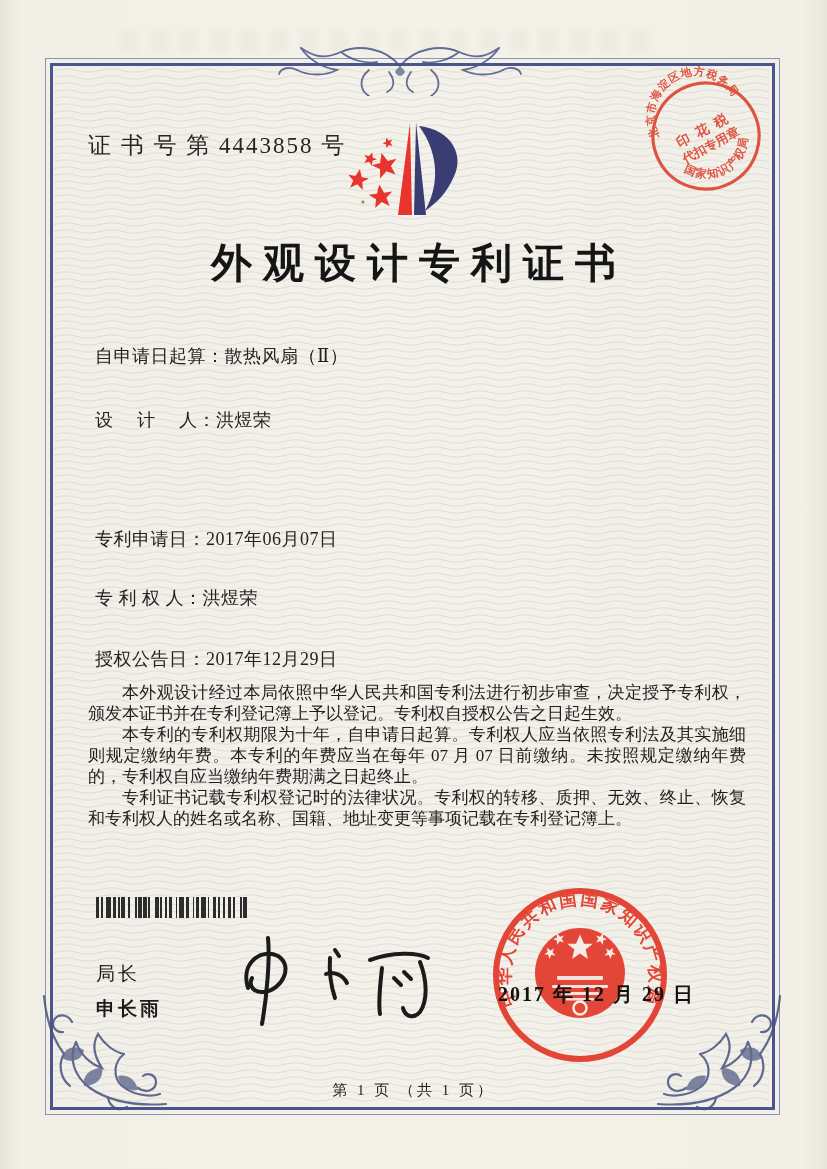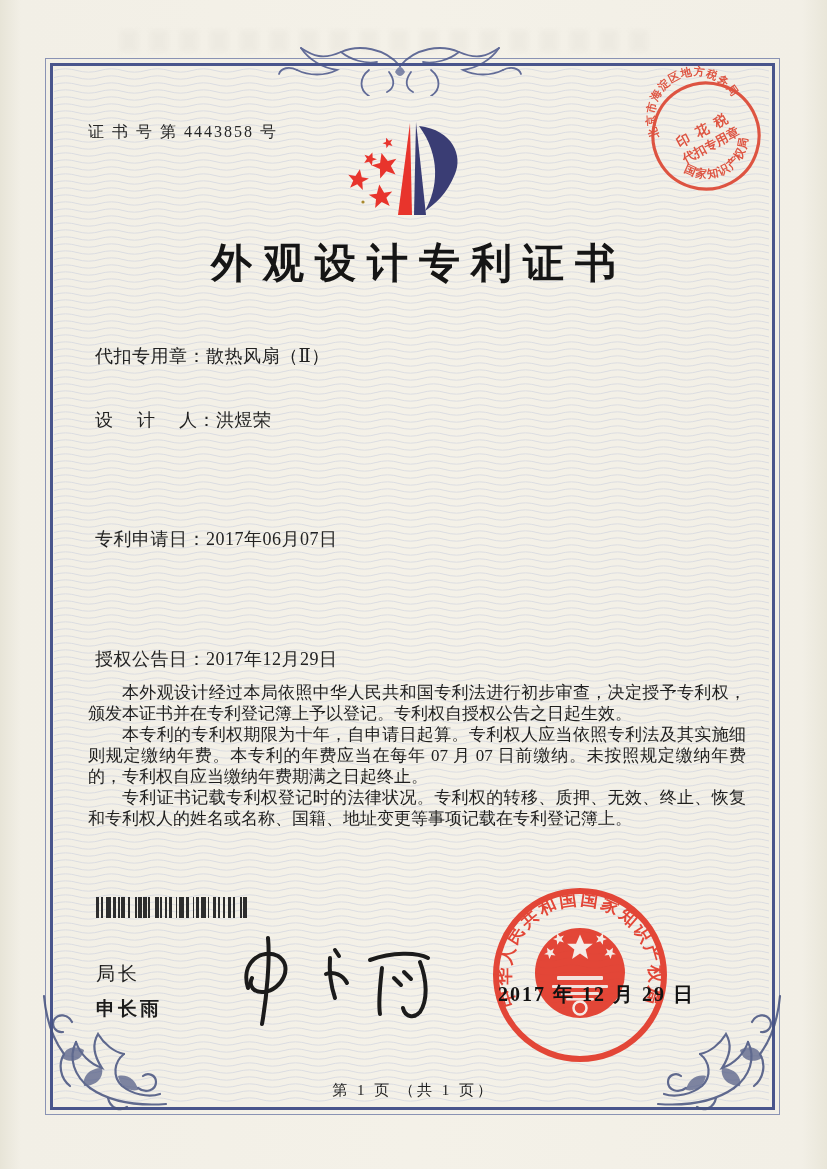--- a/index.html
+++ b/index.html
@@ -8,21 +8,21 @@
   #page{position:relative;width:827px;height:1169px;
         background:linear-gradient(90deg,#e7e4d7 0%,#f2efe6 2.5%,#f4f1e8 50%,#f2efe6 97%,#e9e6d9 100%);}
   
   .frame-outer{position:absolute;left:45px;top:58px;width:733px;height:1055px;
                border:1px solid #8a93b4;}
   .frame-inner{position:absolute;left:4px;top:4px;right:4px;bottom:4px;
                border:3px solid #49558c;}
   .pattern{position:absolute;left:54px;top:67px;width:715px;height:1037px;opacity:.5;}
   
   .abs{position:absolute;}
-  .cert-no{left:88px;top:122px;font-size:16px;letter-spacing:2px;color:#262626;}
+  .cert-no{left:88px;top:130px;font-size:23px;letter-spacing:2px;color:#262626;}
   .title{left:0;top:236px;width:827px;text-align:center;font-size:41px;font-weight:bold;
          letter-spacing:11px;text-indent:11px;color:#151515;font-family:"DejaVu Serif","Liberation Serif",serif;}
   .field{left:95px;font-size:18px;color:#222;letter-spacing:.5px;white-space:pre;}
   .f0{top:344px}.f1{top:408px}.f2{top:466px}.f3{top:527px}.f4{top:586px}.f5{top:647px}
   .body-text{left:88px;top:682px;width:658px;font-size:17px;line-height:21px;color:#1e1e1e;}
   .body-text p{margin:0;text-indent:2em;text-align:justify;}
   .barcode{left:96px;top:897px;width:220px;height:21px;display:flex;align-items:stretch;overflow:hidden;}
   .barcode div.bar{background:#2d2d2d;}
   .barcode div.gap{background:transparent;}
   .director-title{left:96px;top:961px;font-size:19px;color:#1c1c1c;letter-spacing:3px;}
@@ -110,23 +110,24 @@
       <use href="#st" transform="translate(23,62) scale(1.1) rotate(10)"></use>
       <use href="#st" transform="translate(46,79) scale(1.25) rotate(-8)"></use>
       <use href="#st" transform="translate(35,41) scale(0.7) rotate(20)"></use>
       <use href="#st" transform="translate(53,25) scale(0.55) rotate(-20)"></use>
       <circle cx="28" cy="84" r="1.6" fill="#a8882c"></circle>
     </g>
   </svg>
 
   <div class="abs title">外观设计专利证书</div>
 
-  <div class="abs field f0"><span>代扣专用章：</span><span>散热风扇（Ⅱ）</span></div>
+  <div class="abs field f0"><span>自申请日起算：</span><span>散热风扇（Ⅱ）</span></div>
   <div class="abs field f1"><span>设　 计　 人：</span><span>洪煜荣</span></div>
   <div class="abs field f3"><span>专利申请日：</span><span>2017年06月07日</span></div>
+  <div class="abs field f4"><span>专 利 权 人：</span><span>洪煜荣</span></div>
   <div class="abs field f5"><span>授权公告日：</span><span>2017年12月29日</span></div>
 
   <div class="abs body-text">
     <p>本外观设计经过本局依照中华人民共和国专利法进行初步审查，决定授予专利权，颁发本证书并在专利登记簿上予以登记。专利权自授权公告之日起生效。</p>
     <p>本专利的专利权期限为十年，自申请日起算。专利权人应当依照专利法及其实施细则规定缴纳年费。本专利的年费应当在每年 07 月 07 日前缴纳。未按照规定缴纳年费的，专利权自应当缴纳年费期满之日起终止。</p>
     <p>专利证书记载专利权登记时的法律状况。专利权的转移、质押、无效、终止、恢复和专利权人的姓名或名称、国籍、地址变更等事项记载在专利登记簿上。</p>
   </div>
 
   <div class="abs barcode">
       <div class="bar" style="width: 3.4px;"></div>

